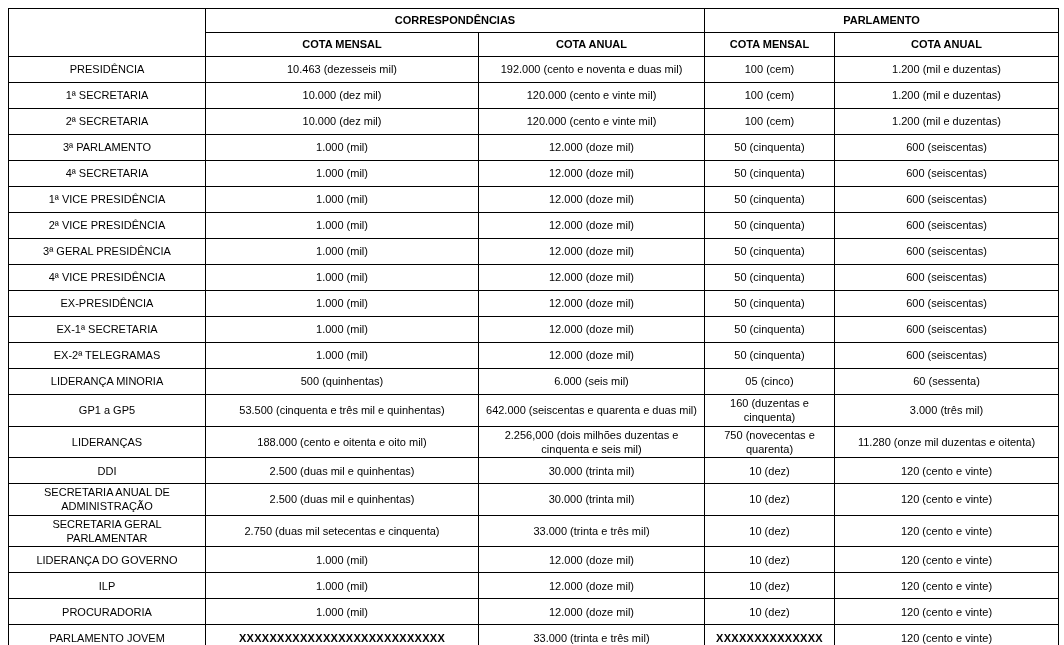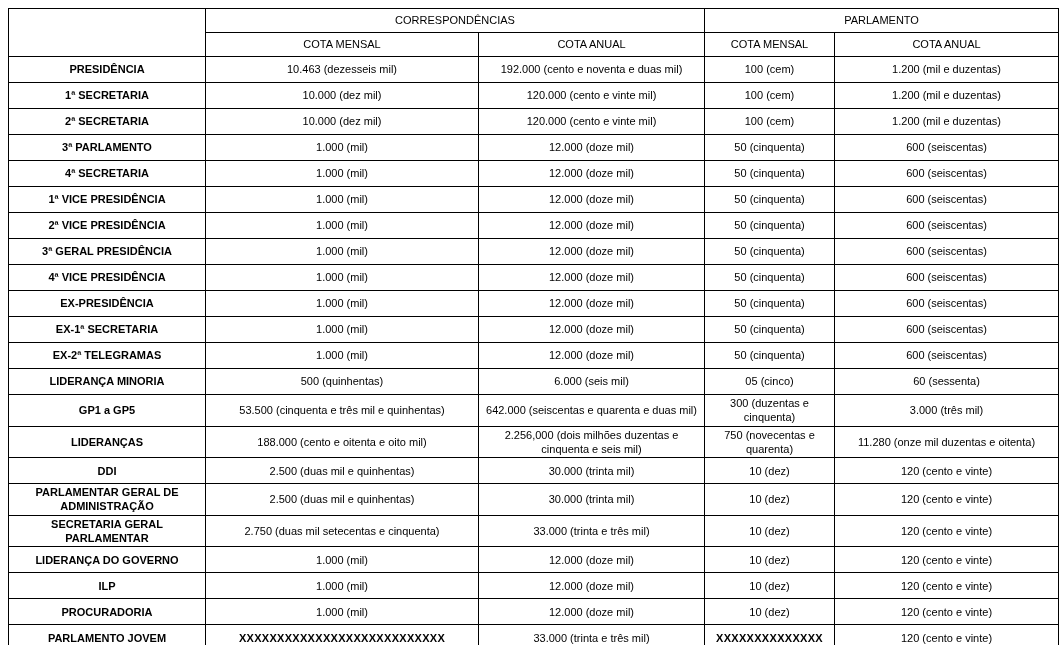--- a/index.html
+++ b/index.html
@@ -25,28 +25,28 @@
     border: 1px solid #000000;
     text-align: center;
     vertical-align: middle;
     padding: 1px 4px;
     font-size: 11px;
     line-height: 1.3;
     overflow: hidden;
     word-wrap: break-word;
   }
   thead th {
-    font-weight: normal;
+    font-weight: bold;
     height: 21px;
   }
   td {
     height: 23px;
   }
   td.row-label {
-    font-weight: bold;
+    font-weight: normal;
   }
   td.low {
     vertical-align: bottom;
     padding-bottom: 2px;
   }
   td.xcell {
     font-weight: bold;
     letter-spacing: 0.3px;
   }
 </style>
@@ -164,39 +164,39 @@
           <td class="row-label">LIDERANÇA MINORIA</td>
           <td>500 (quinhentas)</td>
           <td>6.000 (seis mil)</td>
           <td>05 (cinco)</td>
           <td>60 (sessenta)</td>
         </tr>
         <tr>
           <td class="row-label">GP1 a GP5</td>
           <td>53.500 (cinquenta e três mil e quinhentas)</td>
           <td>642.000 (seiscentas e quarenta e duas mil)</td>
-          <td>300 (duzentas e cinquenta)</td>
+          <td>160 (duzentas e cinquenta)</td>
           <td>3.000 (três mil)</td>
         </tr>
         <tr>
           <td class="row-label">LIDERANÇAS</td>
           <td>188.000 (cento e oitenta e oito mil)</td>
           <td>2.256,000 (dois milhões duzentas e cinquenta e seis mil)</td>
           <td>750 (novecentas e quarenta)</td>
           <td>11.280 (onze mil duzentas e oitenta)</td>
         </tr>
         <tr>
           <td class="row-label">DDI</td>
           <td>2.500 (duas mil e quinhentas)</td>
           <td>30.000 (trinta mil)</td>
           <td>10 (dez)</td>
           <td>120 (cento e vinte)</td>
         </tr>
         <tr>
-          <td class="row-label">PARLAMENTAR GERAL DE ADMINISTRAÇÃO</td>
+          <td class="row-label">SECRETARIA ANUAL DE ADMINISTRAÇÃO</td>
           <td>2.500 (duas mil e quinhentas)</td>
           <td>30.000 (trinta mil)</td>
           <td class="low">10 (dez)</td>
           <td>120 (cento e vinte)</td>
         </tr>
         <tr>
           <td class="row-label">SECRETARIA GERAL PARLAMENTAR</td>
           <td>2.750 (duas mil setecentas e cinquenta)</td>
           <td>33.000 (trinta e três mil)</td>
           <td class="low">10 (dez)</td>

